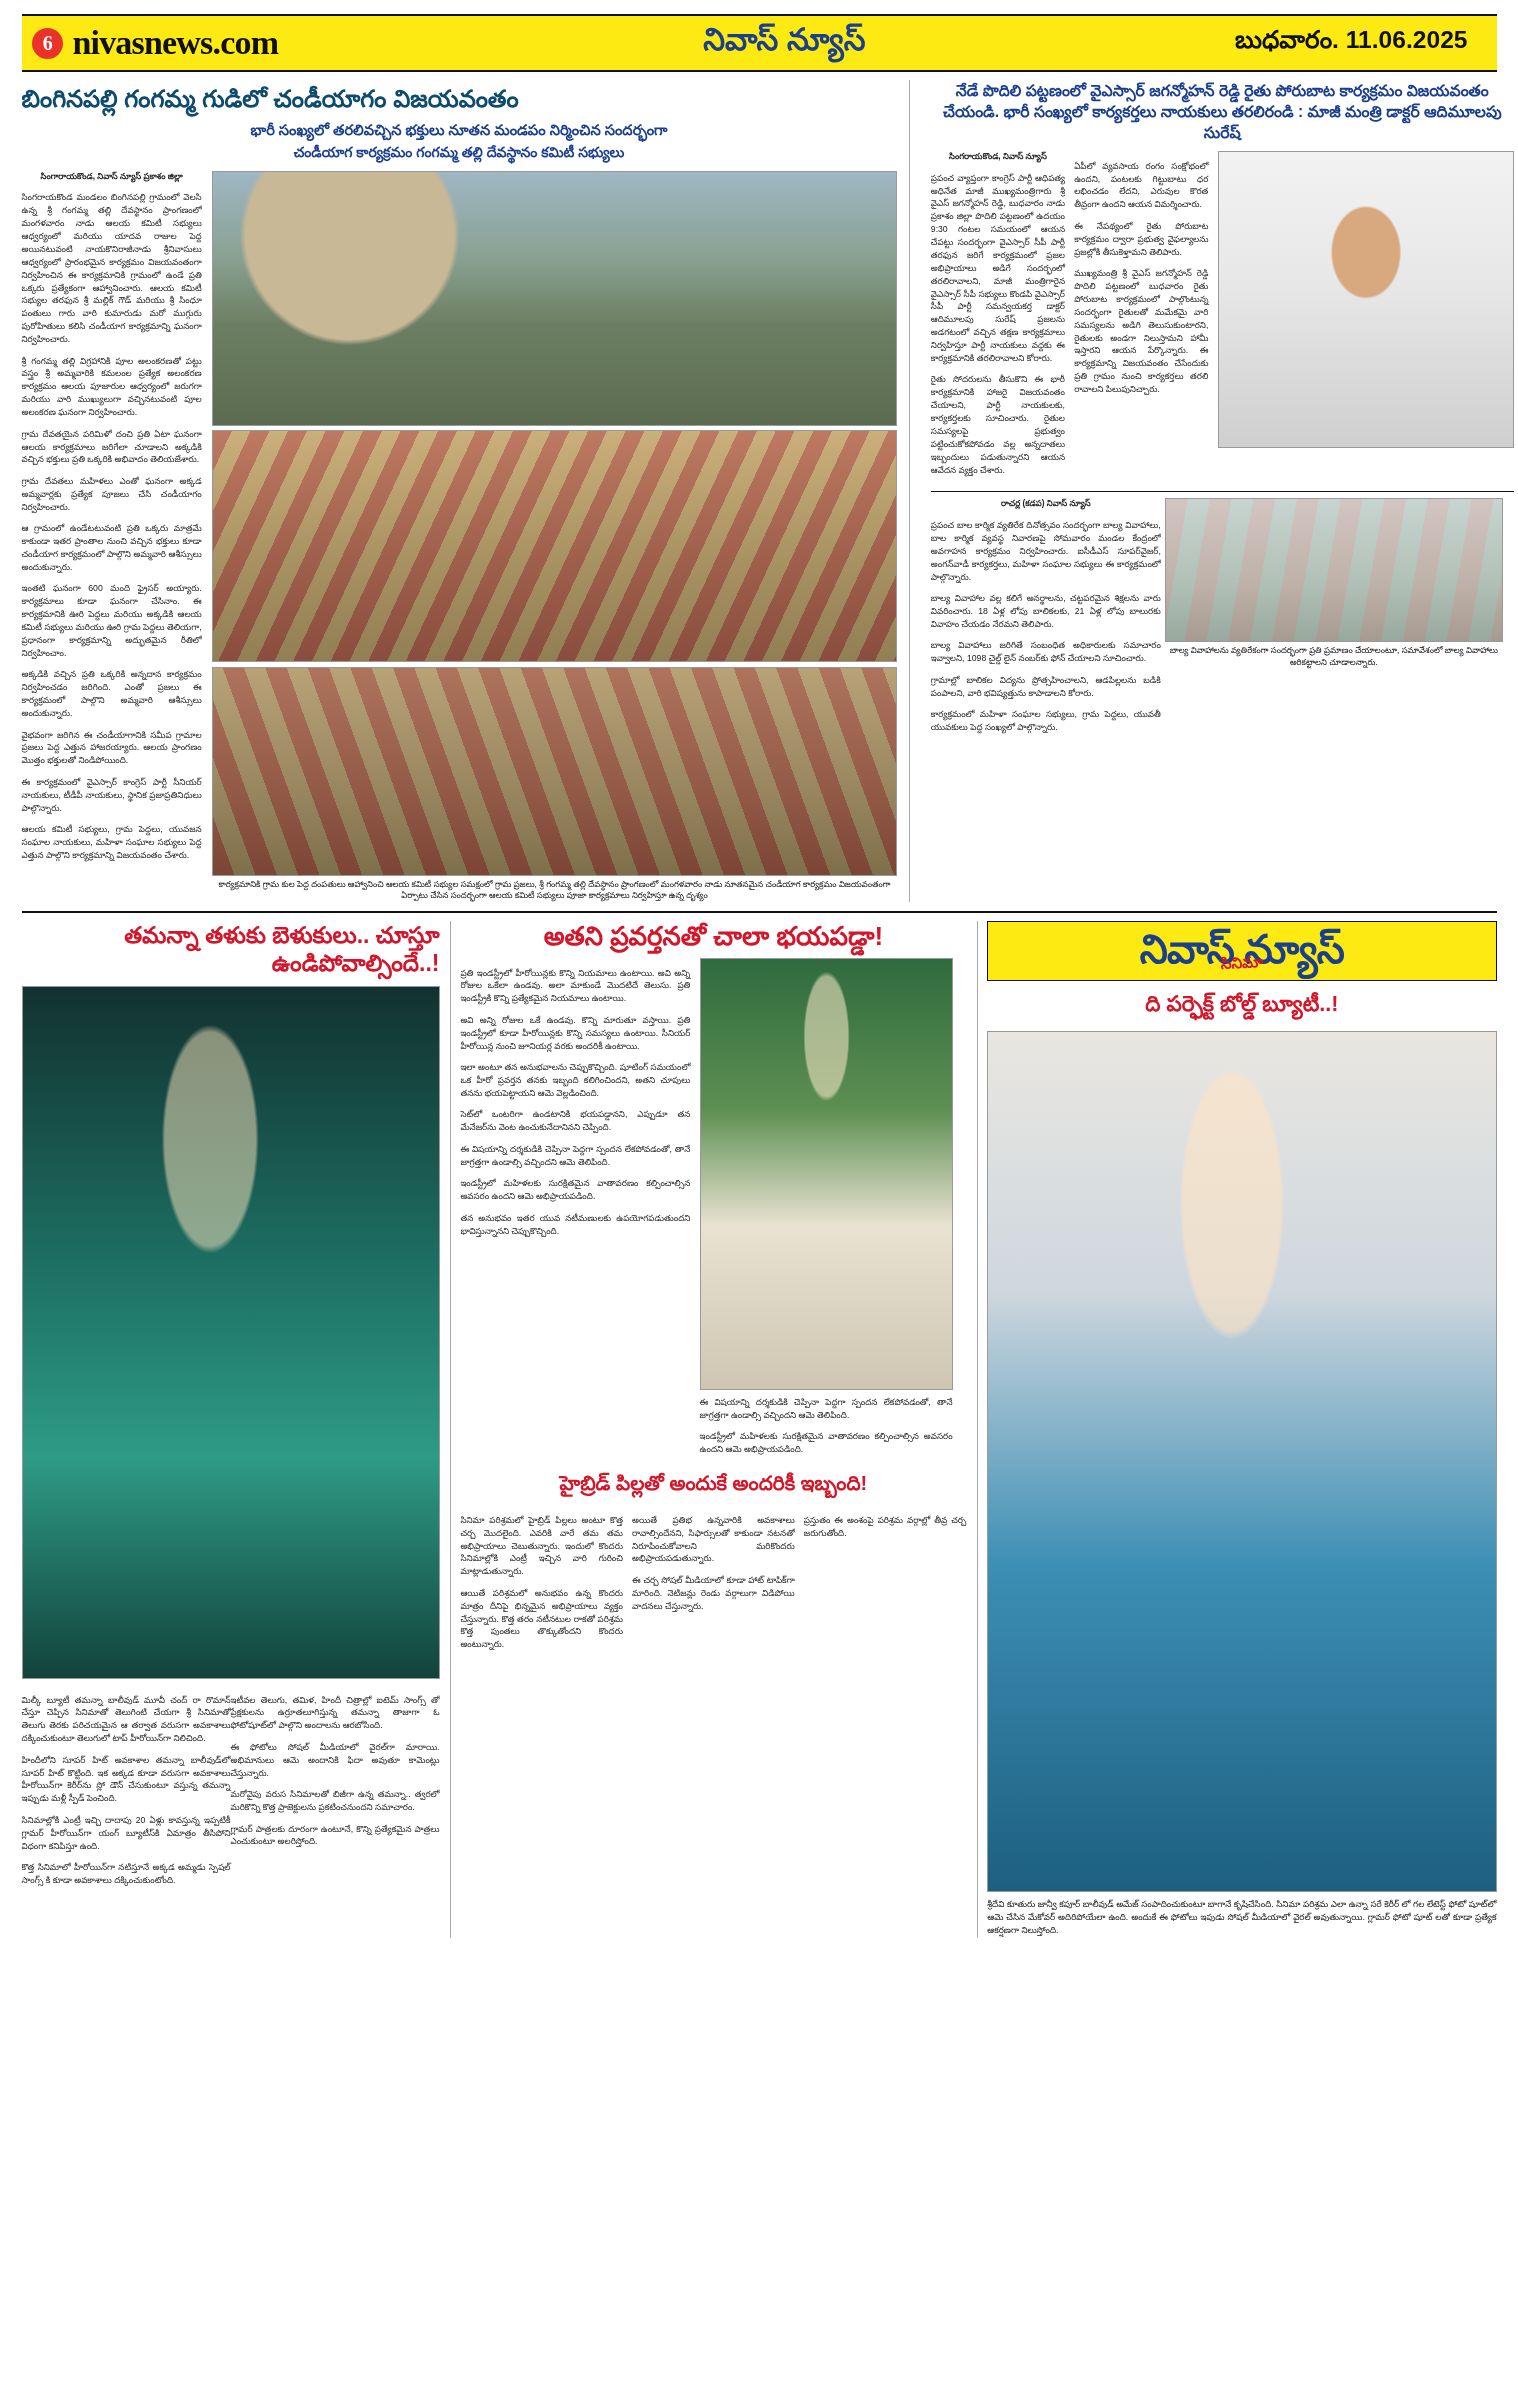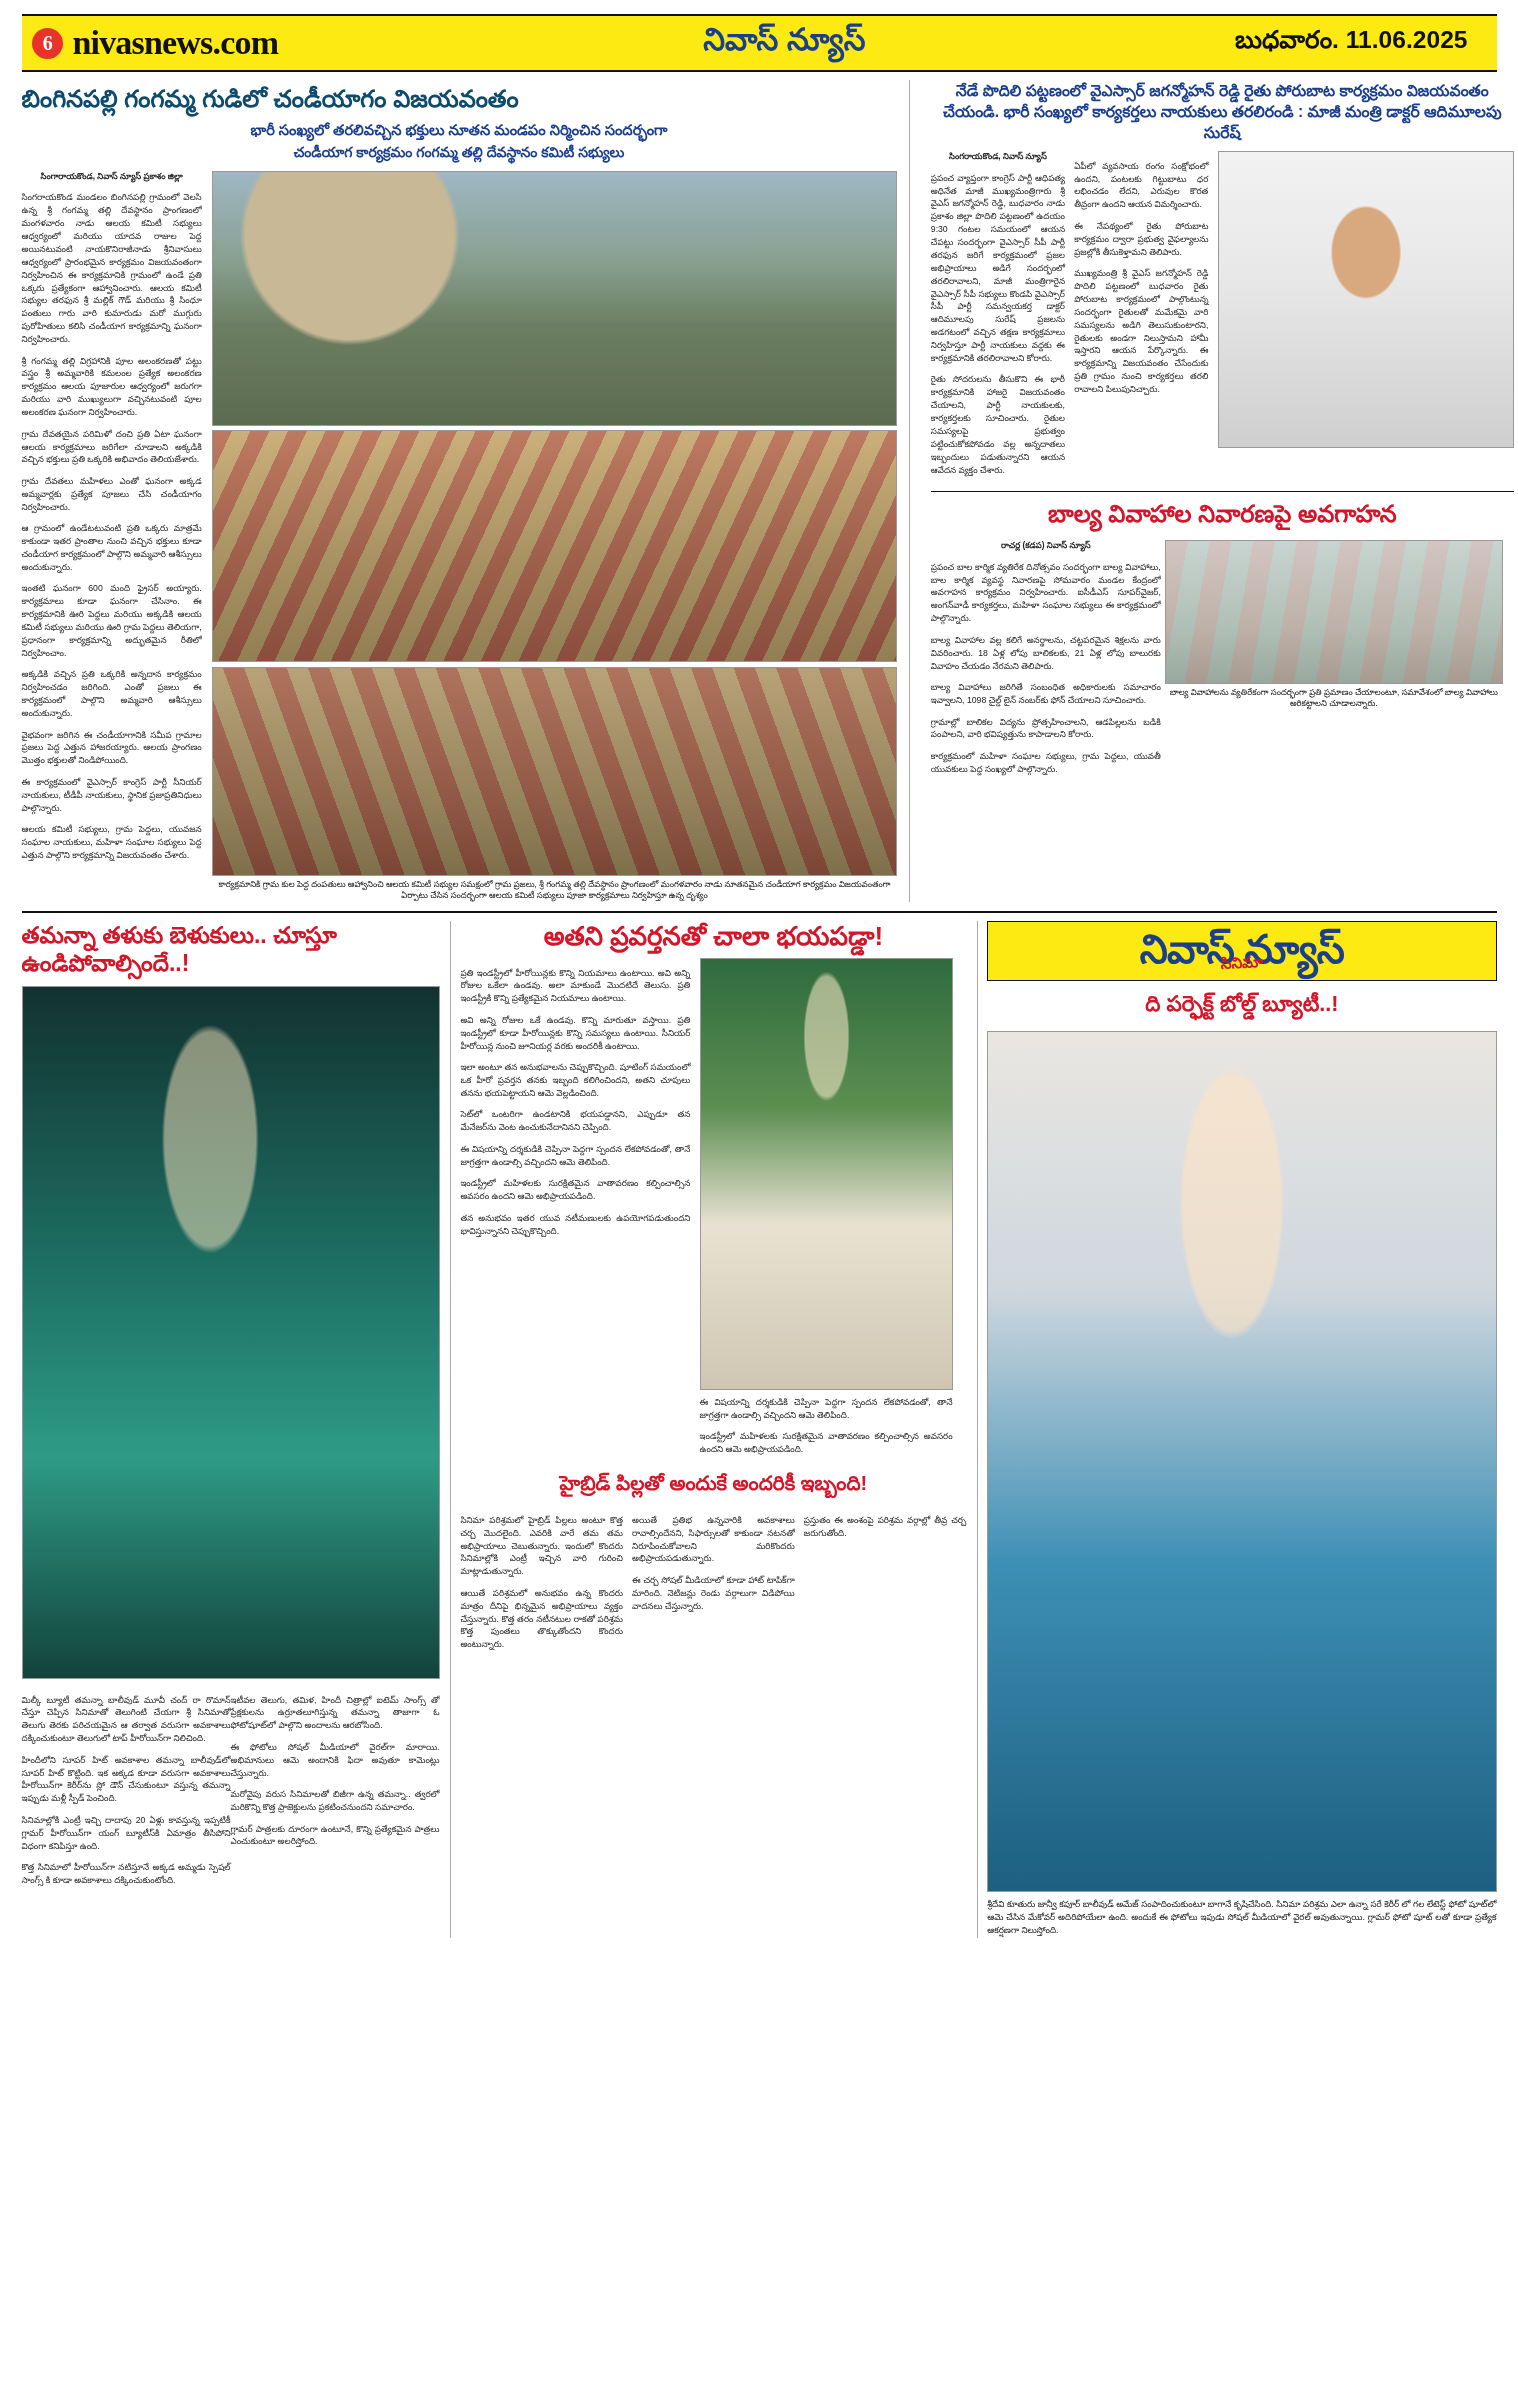--- a/index.html
+++ b/index.html
@@ -182,21 +182,21 @@
     padding-top: 7.7px;
   }
   .bl-col { width: 433px; }
   .bm-col { width: 506px; border-left: 0.8px solid #aaa; padding-left: 9.2px;}
   .br-col { width: 529px; border-left: 0.8px solid #aaa; padding-left: 9.2px;}
 
   .bl-head {
     font-size: 23px;
     color: #d4162a;
     font-weight: bold;
-    text-align: left;
+    text-align: right;
     line-height: 1.25;
   }
   .bm-head {
     font-size: 26px;
     color: #d4162a;
     font-weight: bold;
     text-align: center;
     line-height: 1.2;
   }
   .bm-sub-head {
@@ -344,21 +344,20 @@
           <p class="body-text">ఈ నేపథ్యంలో రైతు పోరుబాట కార్యక్రమం ద్వారా ప్రభుత్వ వైఫల్యాలను ప్రజల్లోకి తీసుకెళ్తామని తెలిపారు.</p>
           <p class="body-text">ముఖ్యమంత్రి శ్రీ వైఎస్ జగన్మోహన్ రెడ్డి పొదిలి పట్టణంలో బుధవారం రైతు పోరుబాట కార్యక్రమంలో పాల్గొంటున్న సందర్భంగా రైతులతో మమేకమై వారి సమస్యలను అడిగి తెలుసుకుంటారని, రైతులకు అండగా నిలుస్తామని హామీ ఇస్తారని ఆయన పేర్కొన్నారు. ఈ కార్యక్రమాన్ని విజయవంతం చేసేందుకు ప్రతి గ్రామం నుంచి కార్యకర్తలు తరలి రావాలని పిలుపునిచ్చారు.</p>
         </div>
         <div class="tr-photo">
           <div class="photo ph-portrait" style="height:295px;"></div>
         </div>
       </div>
 
       <hr class="rule-h">
 
-      <div class="story2-head">బాల్య వివాహాల నివారణపై అవగాహన</div>
 
       <div class="story2-wrap">
         <div class="story2-text">
           <div class="byline">రాచర్ల (కడప) నివాస్ న్యూస్</div>
           <p class="body-text">ప్రపంచ బాల కార్మిక వ్యతిరేక దినోత్సవం సందర్భంగా బాల్య వివాహాలు, బాల కార్మిక వ్యవస్థ నివారణపై సోమవారం మండల కేంద్రంలో అవగాహన కార్యక్రమం నిర్వహించారు. ఐసీడీఎస్ సూపర్‌వైజర్, అంగన్‌వాడీ కార్యకర్తలు, మహిళా సంఘాల సభ్యులు ఈ కార్యక్రమంలో పాల్గొన్నారు.</p>
           <p class="body-text">బాల్య వివాహాల వల్ల కలిగే అనర్థాలను, చట్టపరమైన శిక్షలను వారు వివరించారు. 18 ఏళ్ల లోపు బాలికలకు, 21 ఏళ్ల లోపు బాలురకు వివాహం చేయడం నేరమని తెలిపారు.</p>
           <p class="body-text">బాల్య వివాహాలు జరిగితే సంబంధిత అధికారులకు సమాచారం ఇవ్వాలని, 1098 చైల్డ్ లైన్ నంబర్‌కు ఫోన్ చేయాలని సూచించారు.</p>
           <p class="body-text">గ్రామాల్లో బాలికల విద్యను ప్రోత్సహించాలని, ఆడపిల్లలను బడికి పంపాలని, వారి భవిష్యత్తును కాపాడాలని కోరారు.</p>
           <p class="body-text">కార్యక్రమంలో మహిళా సంఘాల సభ్యులు, గ్రామ పెద్దలు, యువతీ యువకులు పెద్ద సంఖ్యలో పాల్గొన్నారు.</p>
         </div>

